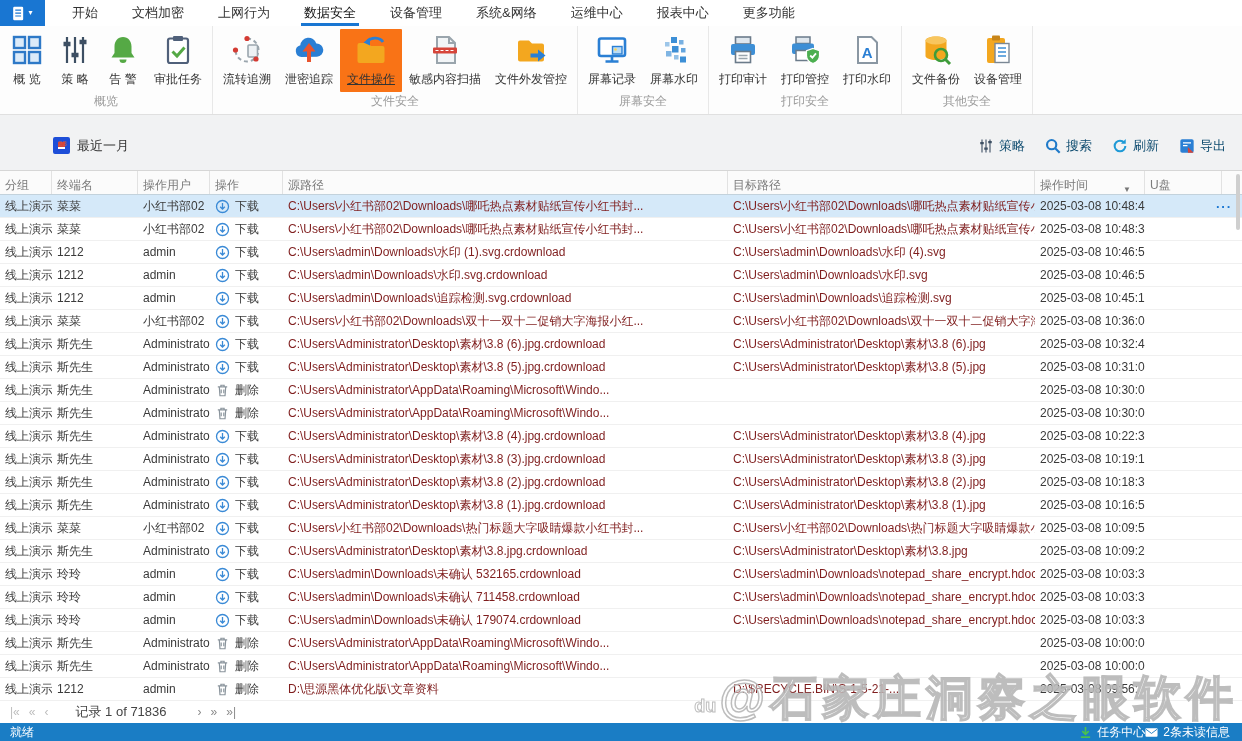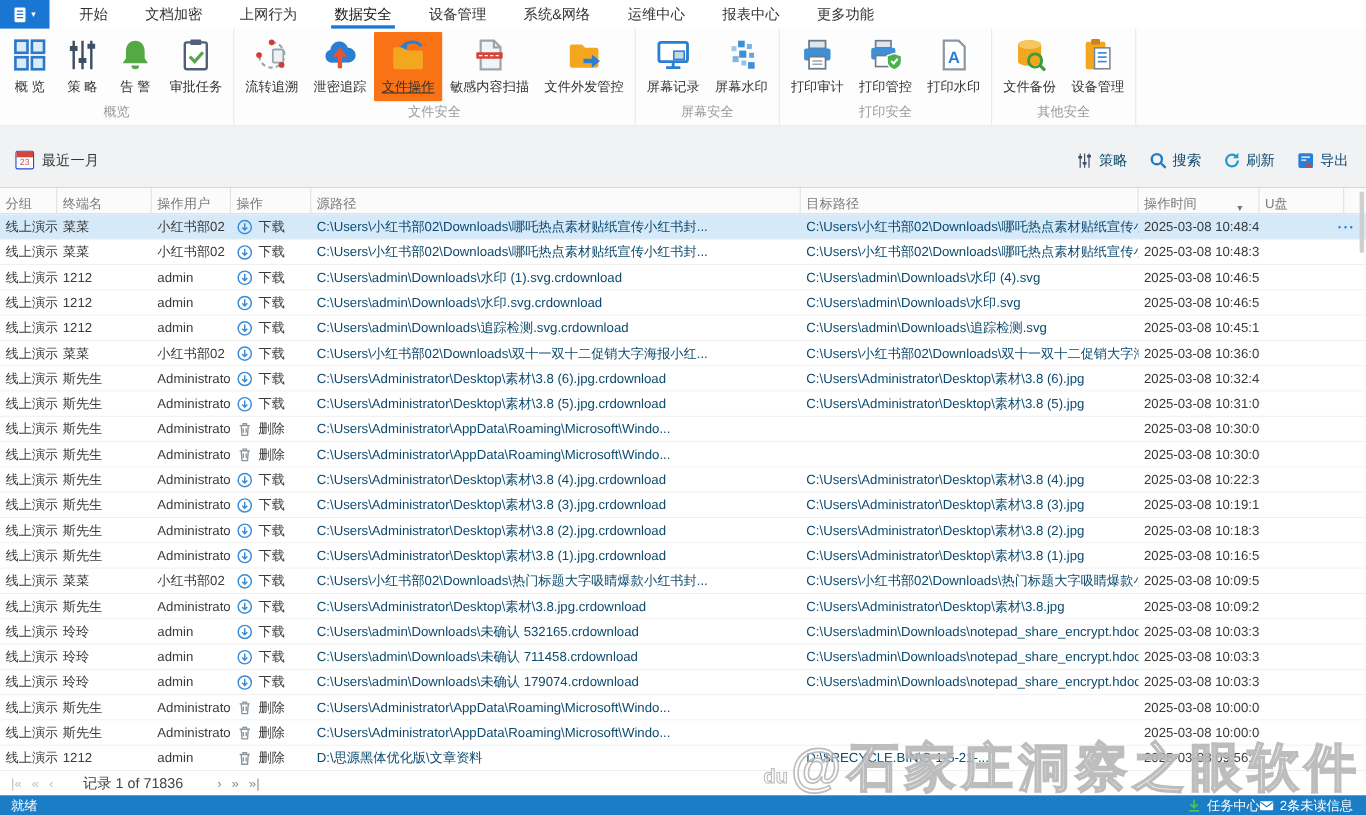--- a/index.html
+++ b/index.html
@@ -24,38 +24,38 @@
   .rgroup-items { flex:1; display:flex; align-items:flex-start; padding-top:3px; }
   .ritem { display:flex; flex-direction:column; align-items:center; padding:5px 7px 4px; min-width:48px; cursor:pointer; border-radius:1px; }
   .ritem.selected { background:#f97316;text-decoration:underline; }
   .ritem .ric { width:32px; height:32px; margin-bottom:5px; }
   .rlabel { font-size:12px; color:#333; white-space:nowrap; }
   .rgroup-name { text-align:center; font-size:12px; color:#9a9a9a; padding:1px 6px 6px; white-space:nowrap; }
 
   
   .subbar { height:56px; background:#f1f2f3; border-bottom:1px solid #d6d6d6; display:flex; align-items:center; justify-content:space-between; padding:6px 16px 0 14px; }
   .datefilter { display:flex; align-items:center; gap:7px; cursor:pointer; }
-  .cal { width:17px; height:17px; border:1px solid #1d4ed8; border-radius:2px; background:#fff; position:relative; display:inline-block; }
+  .cal { width:17px; height:17px; border:5px solid #1d4ed8; border-radius:2px; background:#fff; position:relative; display:inline-block;margin-left:39px; }
   .cal::before { content:''; position:absolute; top:0; left:0; right:0; height:5px; background:#d6453a; }
   .cal-num { position:absolute; bottom:0; left:0; right:0; text-align:center; font-size:8px; color:#c75a50; line-height:11px; }
   .actions { display:flex; gap:20px; }
   .action { display:flex; align-items:center; gap:5px; cursor:pointer; color:#0c4a6e; }
   .action .ic { width:16px; height:16px; }
 
   
   .thead { height:24px; display:flex; background:#fbfbfb; border-bottom:1px solid #c3d2dc; color:#7b7b7b; font-size:12px; }
   .th { display:flex; align-items:flex-end; padding:0 5px; border-right:1px solid #e2e2e2; white-space:nowrap; overflow:hidden; }
   .th .flt { margin-left:auto; font-size:8px; color:#777; padding-right:8px; cursor:pointer; }
   .cfill { border-right:none !important; flex:1; }
   .c0{width:52px}.c1{width:86px}.c2{width:72px}.c3{width:73px}.c4{width:445px}.c5{width:307px}.c6{width:110px}.c7{width:77px}
   .tbody { background:#fff; }
   .trow { height:23px; display:flex; border-bottom:1px solid #f0f0f0; font-size:12px; color:#3a3a3a; background:#fff; position:relative; cursor:default; }
   .trow.selected { background:#d5e9f9; }
   .cell { padding:0 5px; display:flex; align-items:center; white-space:nowrap; overflow:hidden; }
-  .cell.c4,.cell.c5 { color:#0c4a6e; }
+  .cell.c4,.cell.c5 { color:#7f1d1d; }
   .op .ic { width:15px; height:15px; margin-right:5px; flex:none; }
   .row-menu { position:absolute; right:10px; top:0; height:100%; display:flex; align-items:center; color:#1976d2; font-weight:bold; font-size:13px; letter-spacing:1px; cursor:pointer; }
 
   
   .pager { height:22px; display:flex; align-items:center; background:#fff; padding-left:10px; font-size:12px; color:#555; gap:9px; }
   .pg { cursor:pointer; color:#8a8a8a; font-size:12px; }
   .pg-d { color:#bdbdbd; }
   .pg-label { color:#444; margin:0 22px 0 18px; font-size:13px; }
 
   

